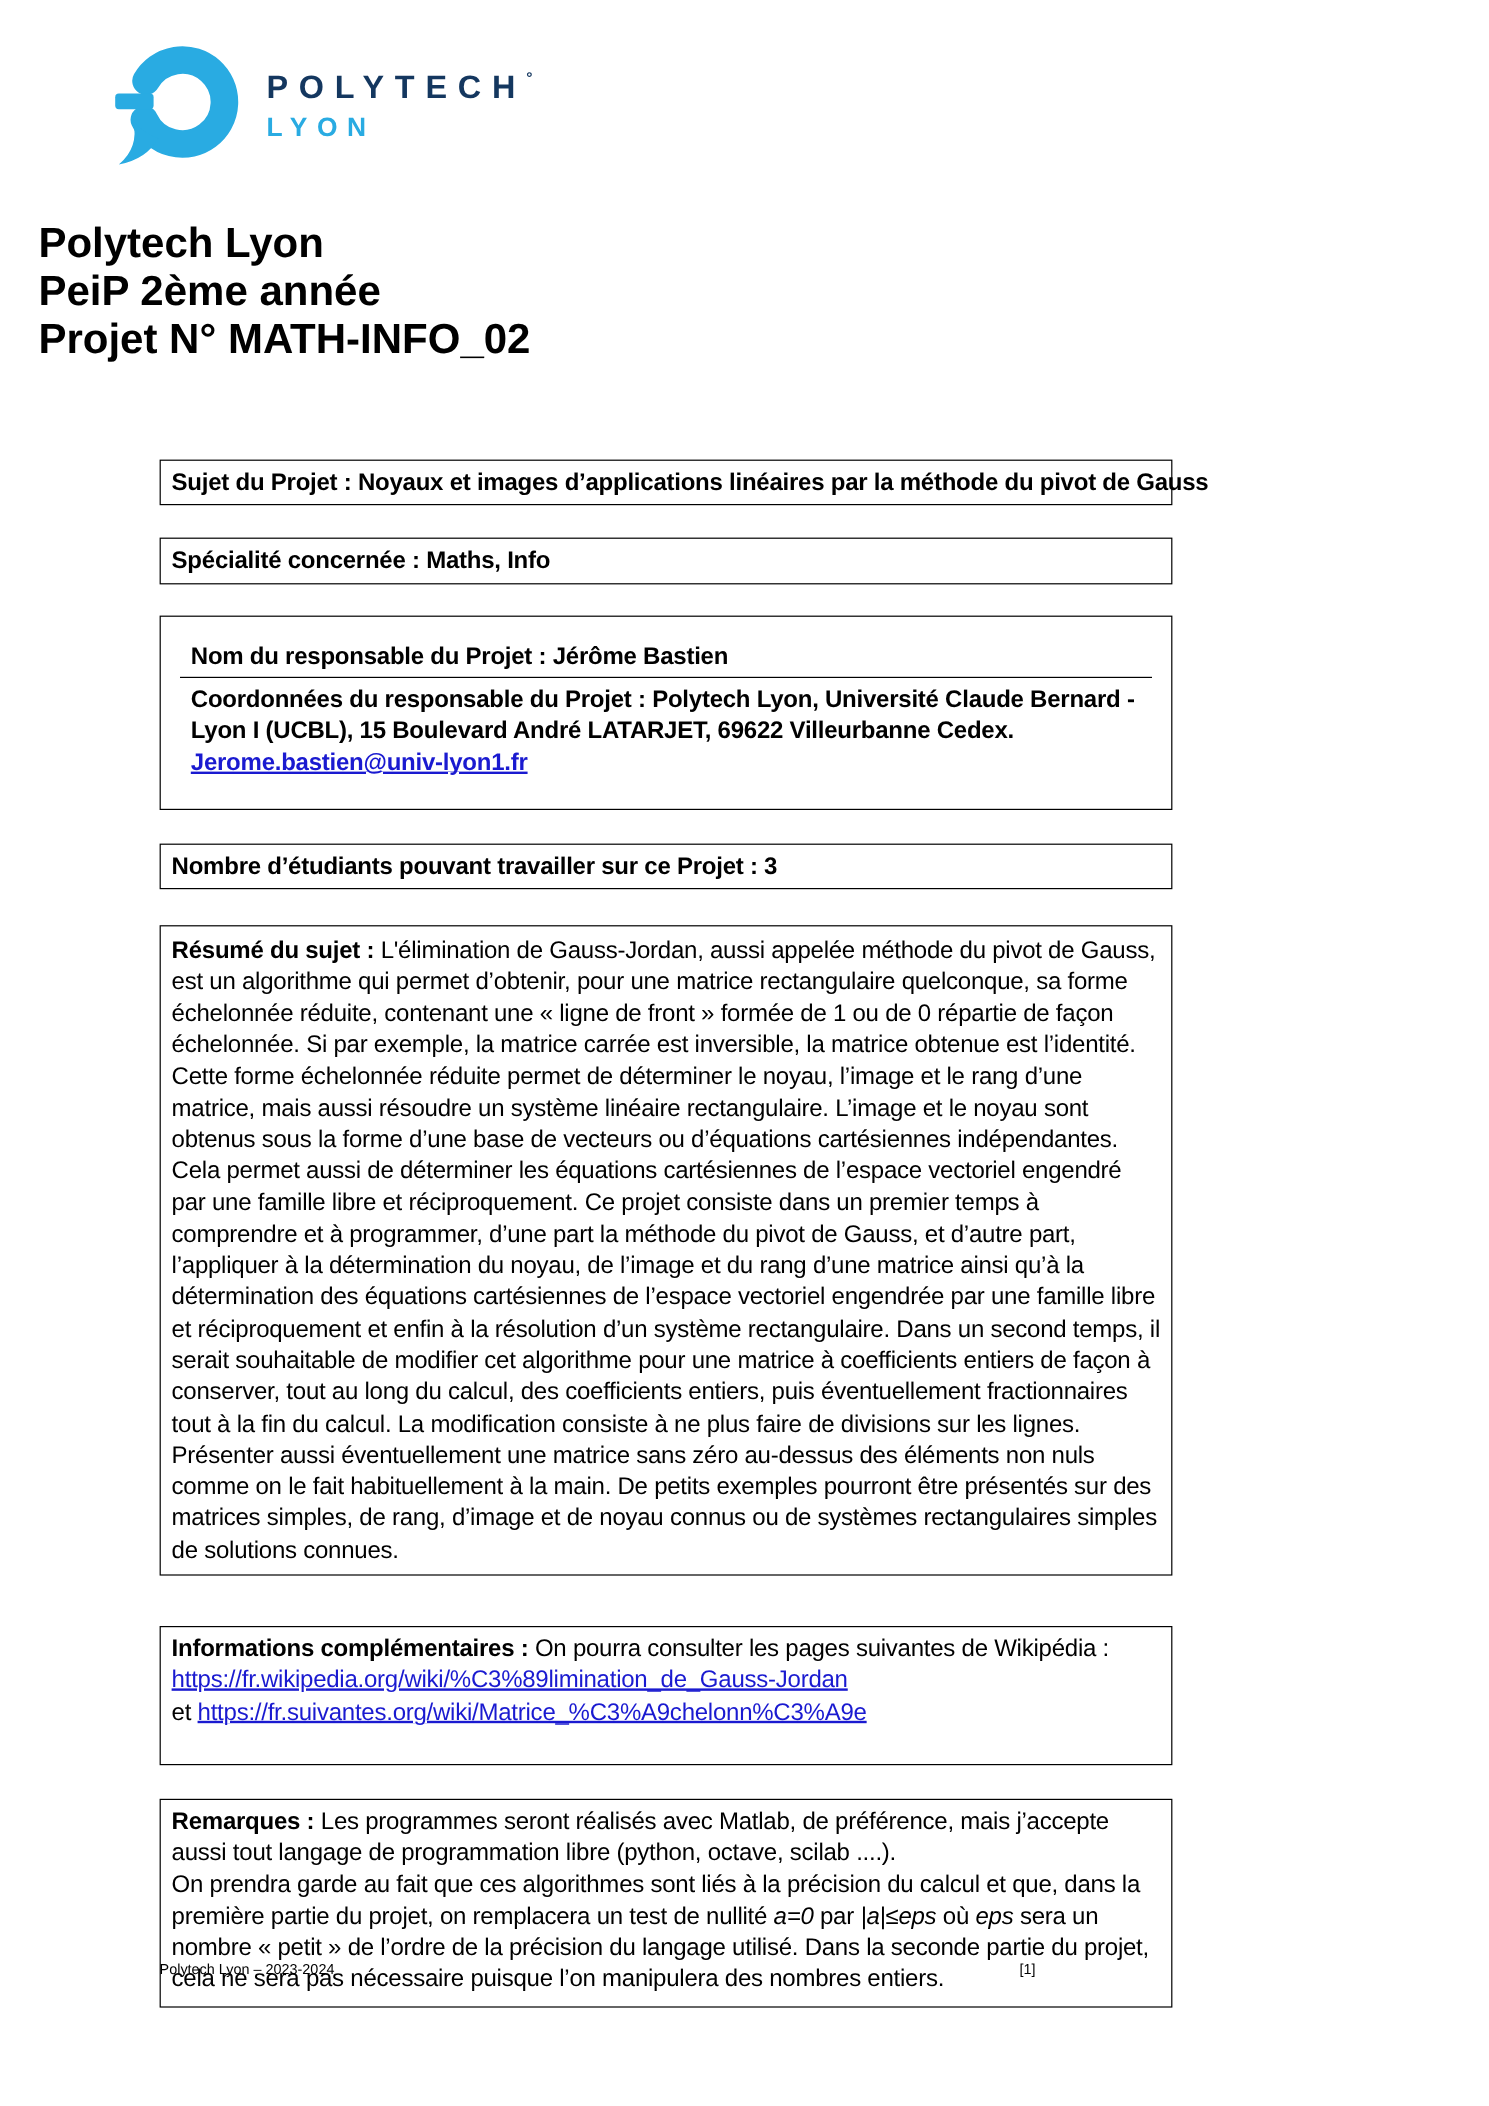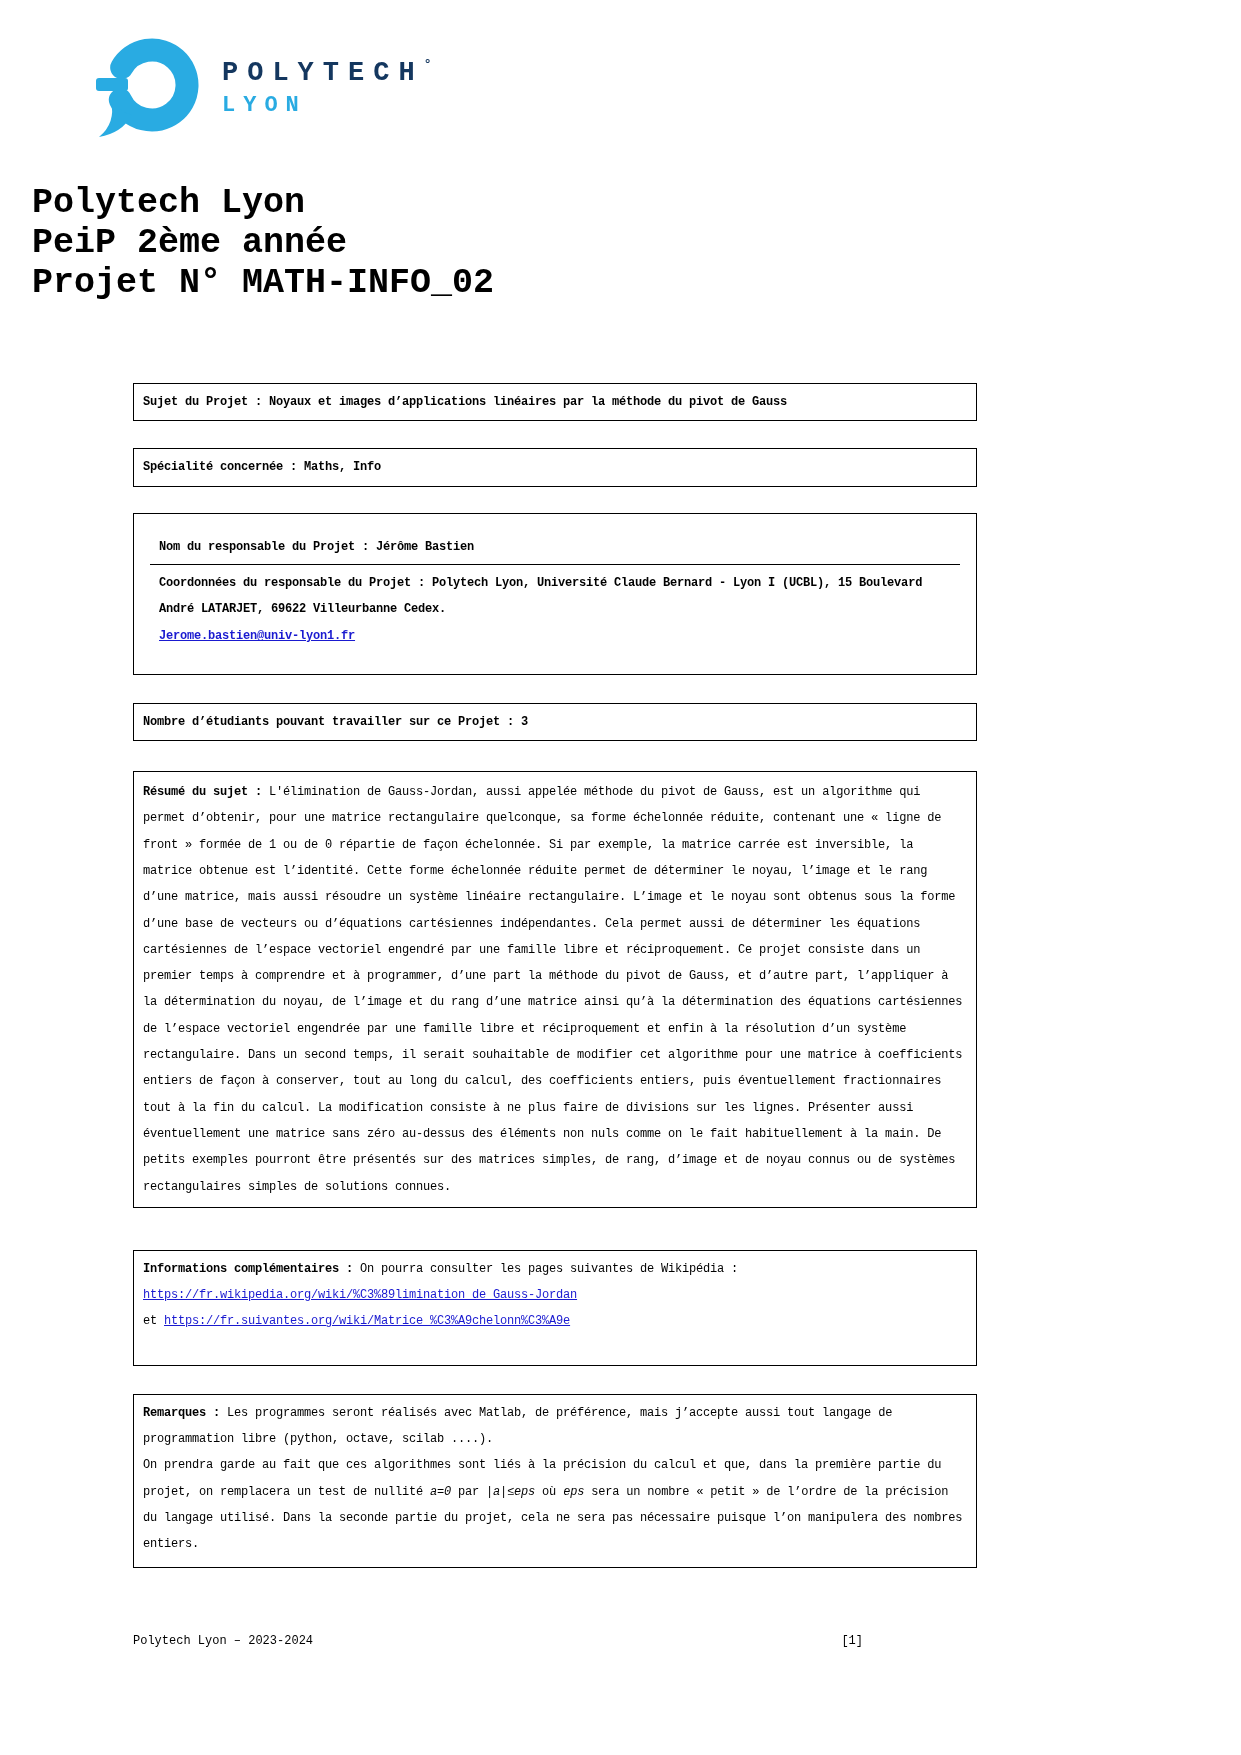--- a/index.html
+++ b/index.html
@@ -1,20 +1,20 @@
 <!DOCTYPE html>
 <html lang="fr"><head>
 <meta charset="utf-8">
 <style>
   html,body{margin:0;padding:0;background:#ffffff;}
   .page{
     position:relative;
     width:1127px;height:1755px;
     background:#ffffff;
-    font-family:Liberation Mono, monospace;
+    font-family:Liberation Sans, sans-serif;
     color:#000;
     overflow:hidden;
   }
   
   .logo{position:absolute;left:95px;top:38px;display:flex;align-items:flex-start;}
   .logo-mark{width:105px;height:108px;flex:0 0 auto;}
   .logo-text{margin-left:22px;margin-top:22px;}
   .logo-brand{
     color:#14375f;font-weight:bold;font-size:27px;letter-spacing:9px;
     line-height:1;white-space:nowrap;
@@ -28,21 +28,21 @@
   .title-block{
     position:absolute;left:0;right:0;top:183px;
     font-weight:bold;font-size:35px;line-height:40px;padding-left:32px;
   }
   
   .content{position:absolute;left:133px;top:383px;width:844px;}
   .box{
     box-sizing:border-box;width:100%;
     border:1.5px solid #000;
     padding:5px 9px;
-    font-size:12px;line-height:26.3px;letter-spacing:-0.2px;
+    font-size:20px;line-height:26.3px;letter-spacing:-0.2px;
   }
   .bold{font-weight:bold;}
   .it{font-style:italic;}
   .nowrap{white-space:nowrap;}
   .link{color:#1a1ad0;text-decoration:underline;cursor:pointer;}
   .box-sujet{margin-bottom:27px;}
   .box-specialite{margin-bottom:26px;}
   .box-responsable{margin-bottom:28px;padding:16px;}
   .box-responsable .row1{padding:4px 9px;border-bottom:1.5px solid #000;font-weight:bold;white-space:nowrap;}
   .box-responsable .row2{padding:5px 9px 8px 9px;font-weight:bold;}

